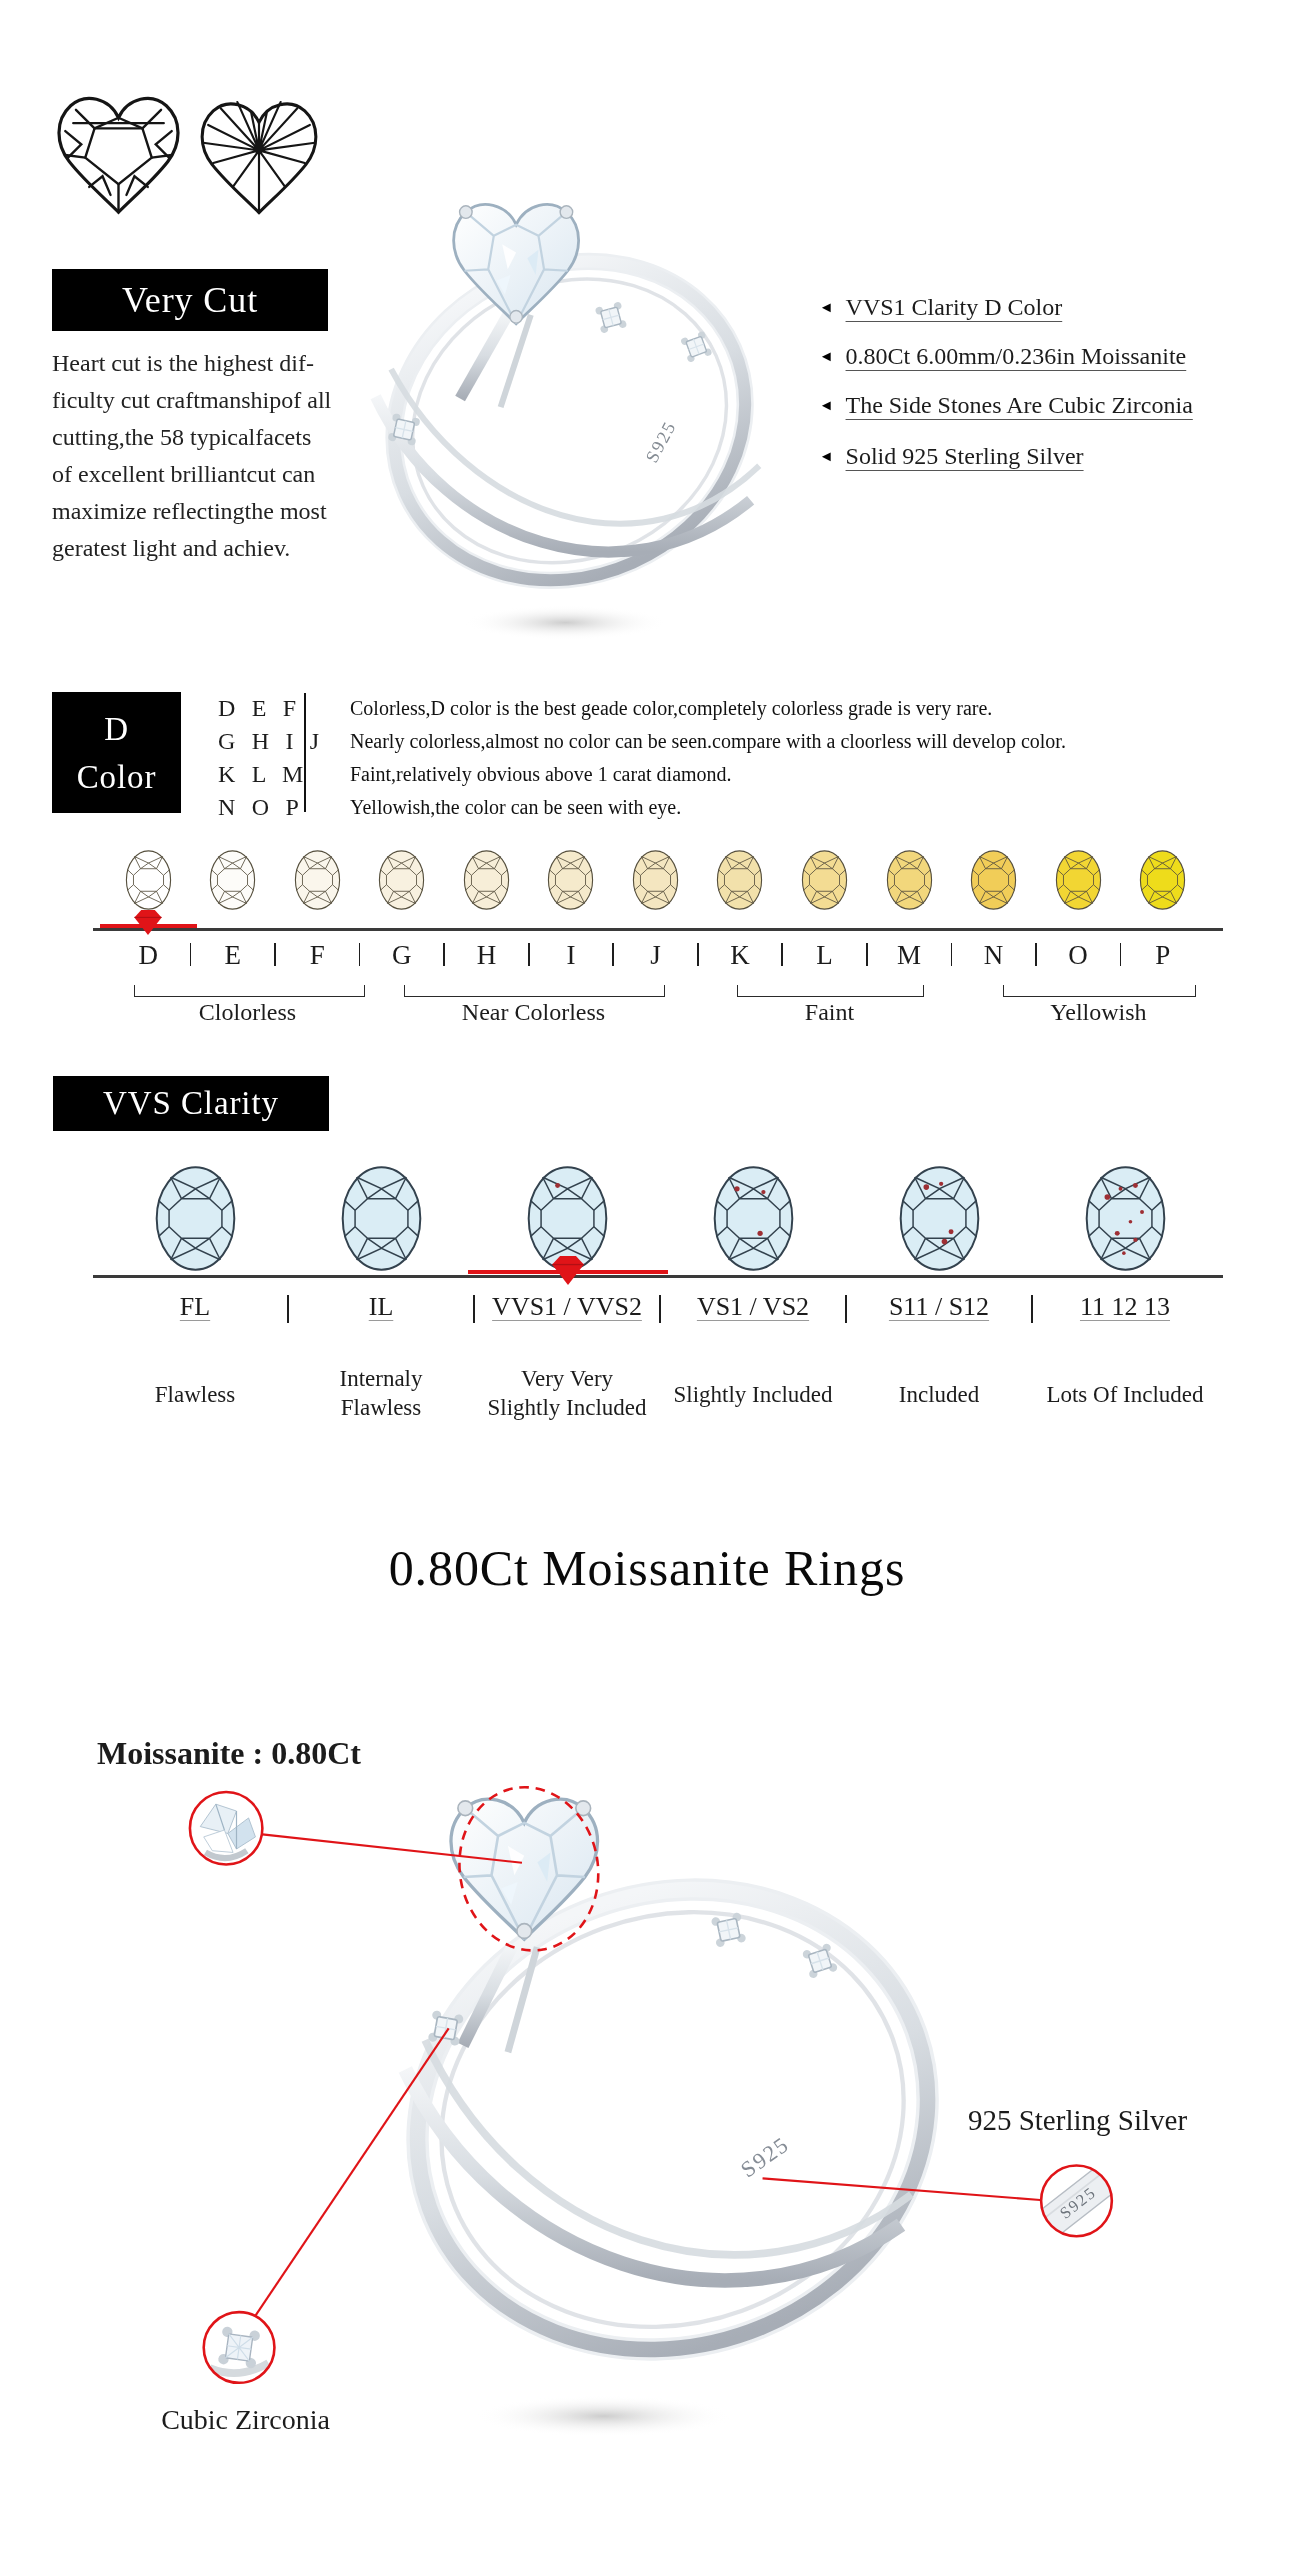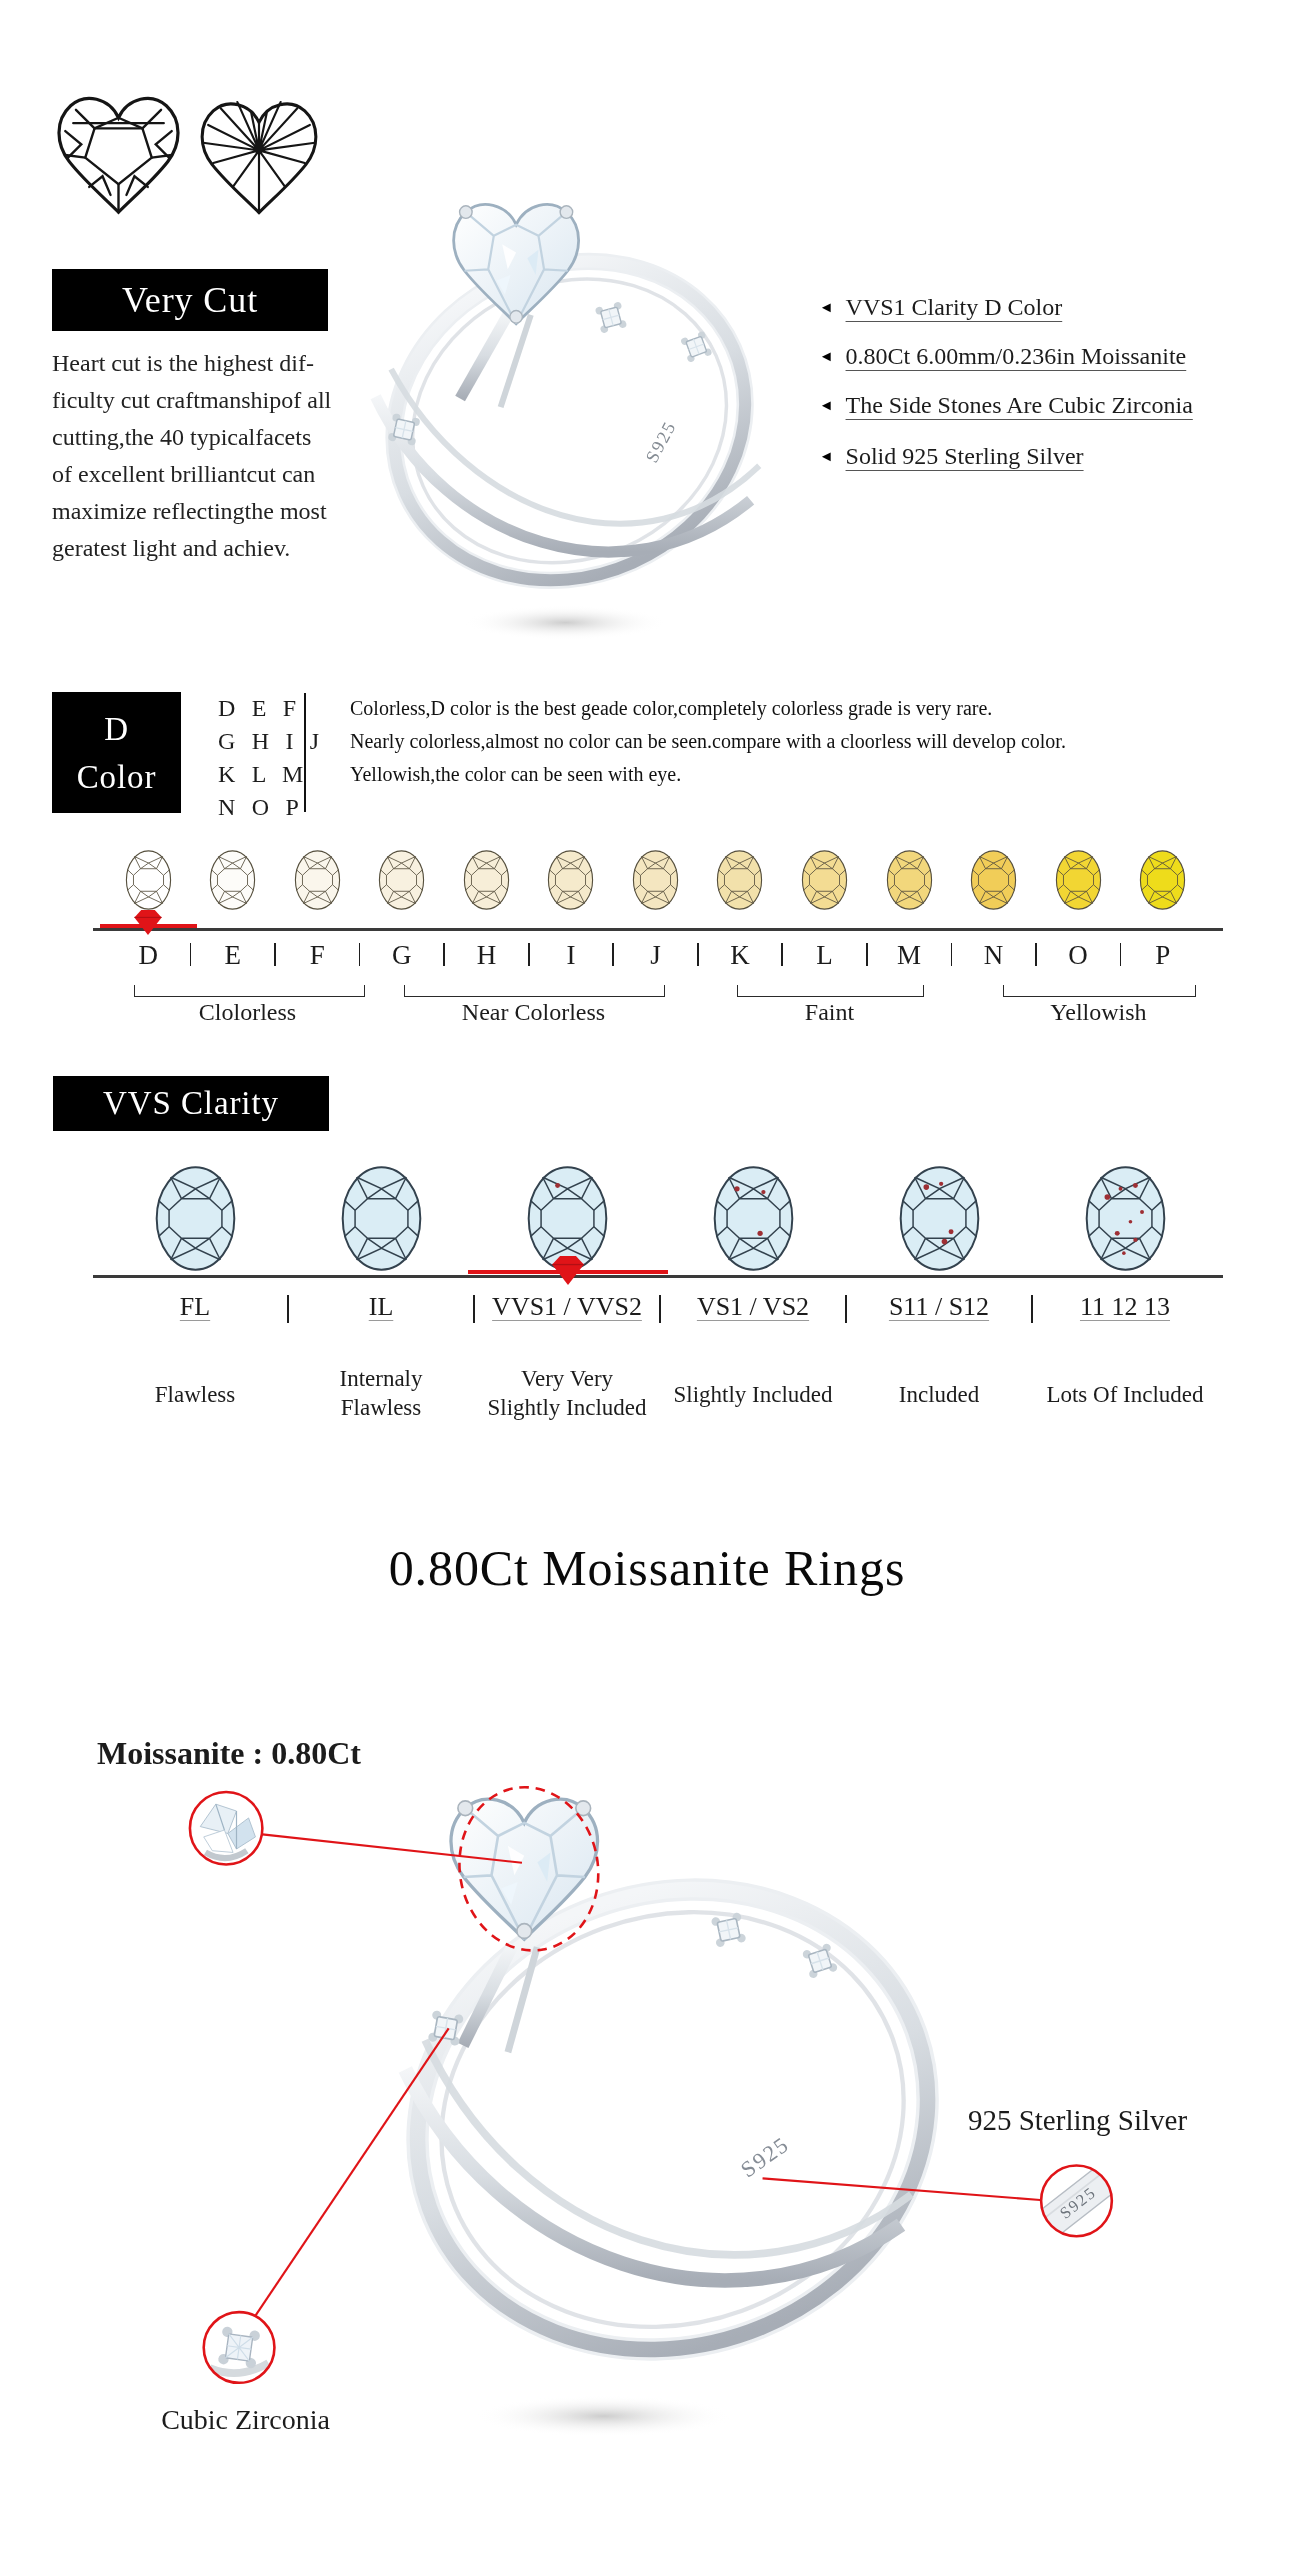--- a/index.html
+++ b/index.html
@@ -140,21 +140,21 @@
     <text transform="translate(395,428) rotate(-62)" font-size="21" fill="#848b93" letter-spacing="2" font-family="Liberation Serif,serif">S925</text>
   </svg>
 
   <div class="abs black-box heart-cut-box">
     <span>Very Cut</span>
   </div>
 
   <div class="abs hero-para">
     <div>Heart cut is the highest dif-</div>
     <div>ficulty cut craftmanshipof all</div>
-    <div>cutting,the 40 typicalfacets</div>
+    <div>cutting,the 58 typicalfacets</div>
     <div>of excellent brilliantcut can</div>
     <div>maximize reflectingthe most</div>
     <div>geratest light and achiev.</div>
   </div>
 
   <div class="abs bullet" style="top:290px">
     <span class="arr">◄</span>
     <span class="txt">VVS1 Clarity D Color</span>
   </div>
   <div class="abs bullet" style="top:339px">
@@ -178,20 +178,21 @@
   <div class="abs grade-col">
     <div>D E F</div>
     <div>G H I J</div>
     <div>K L M</div>
     <div>N O P</div>
   </div>
   <div class="abs grade-divider"></div>
   <div class="abs grade-desc">
     <div>Colorless,D color is the best geade color,completely colorless grade is very rare.</div>
     <div>Nearly colorless,almost no color can be seen.compare with a cloorless will develop color.</div>
+    <div>Faint,relatively obvious above 1 carat diamond.</div>
     <div>Yellowish,the color can be seen with eye.</div>
   </div>
 
   <div class="abs color-scale">
     <div class="cell">
         <svg class="color-gem" width="47" height="62" viewBox="0 0 100 132">
           <ellipse cx="50" cy="66" rx="47" ry="62" stroke="currentColor" stroke-width="2.4" fill="#ffffff"></ellipse>
           <use href="#oval-facets" xlink:href="#oval-facets"></use>
         </svg>
       </div>

